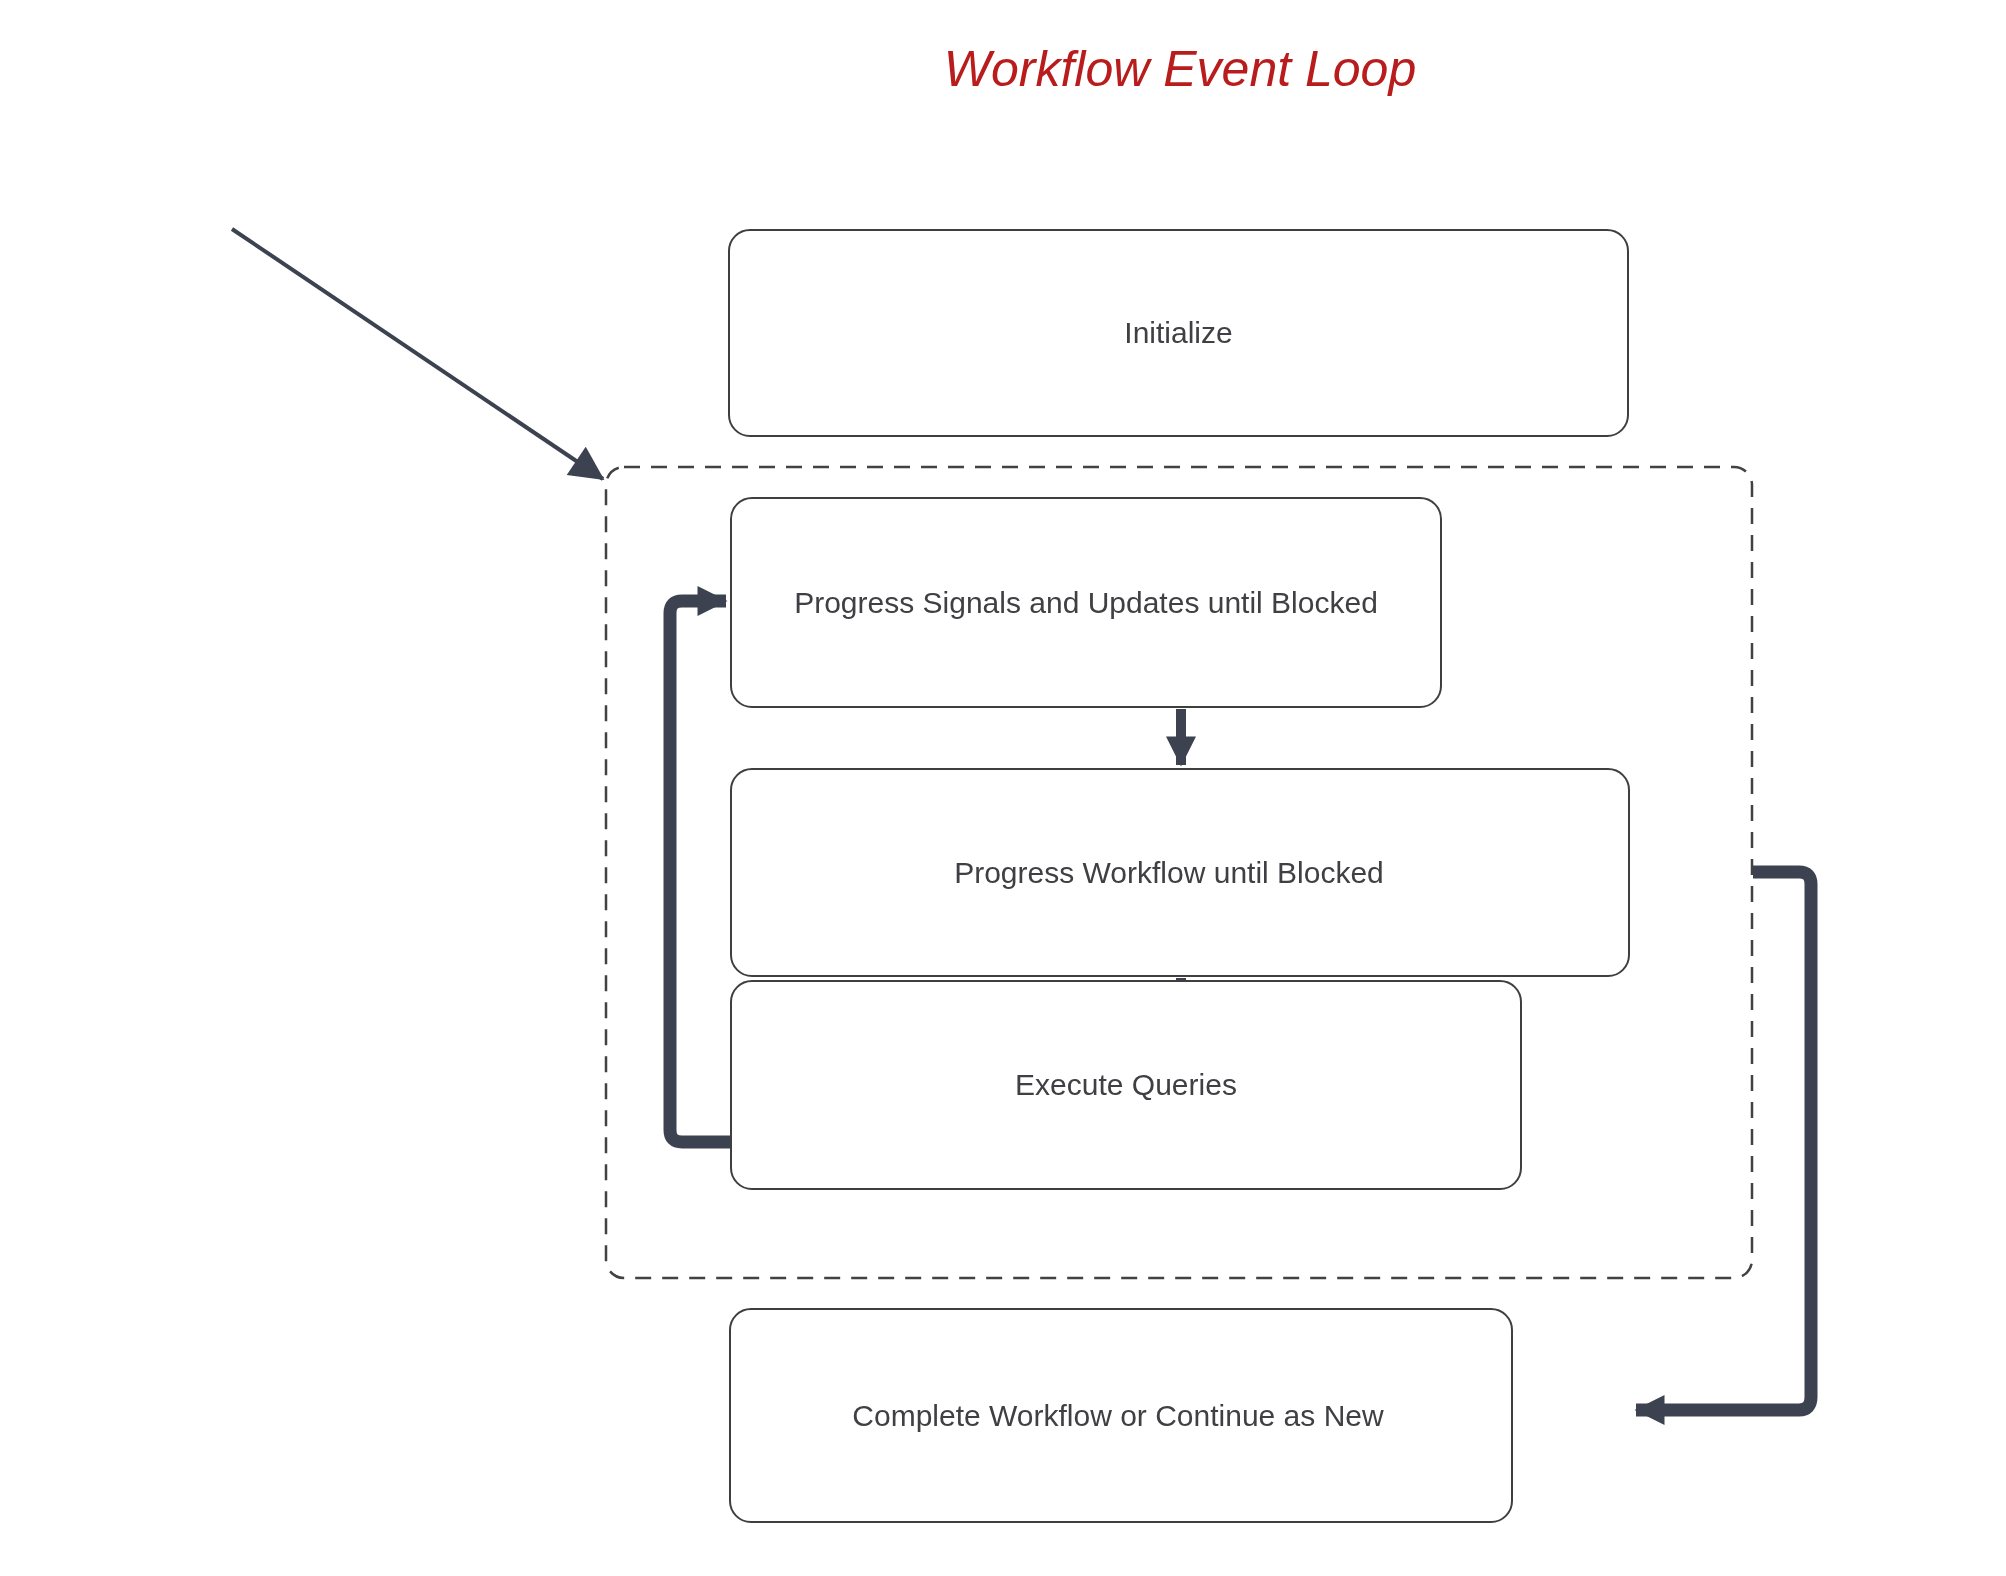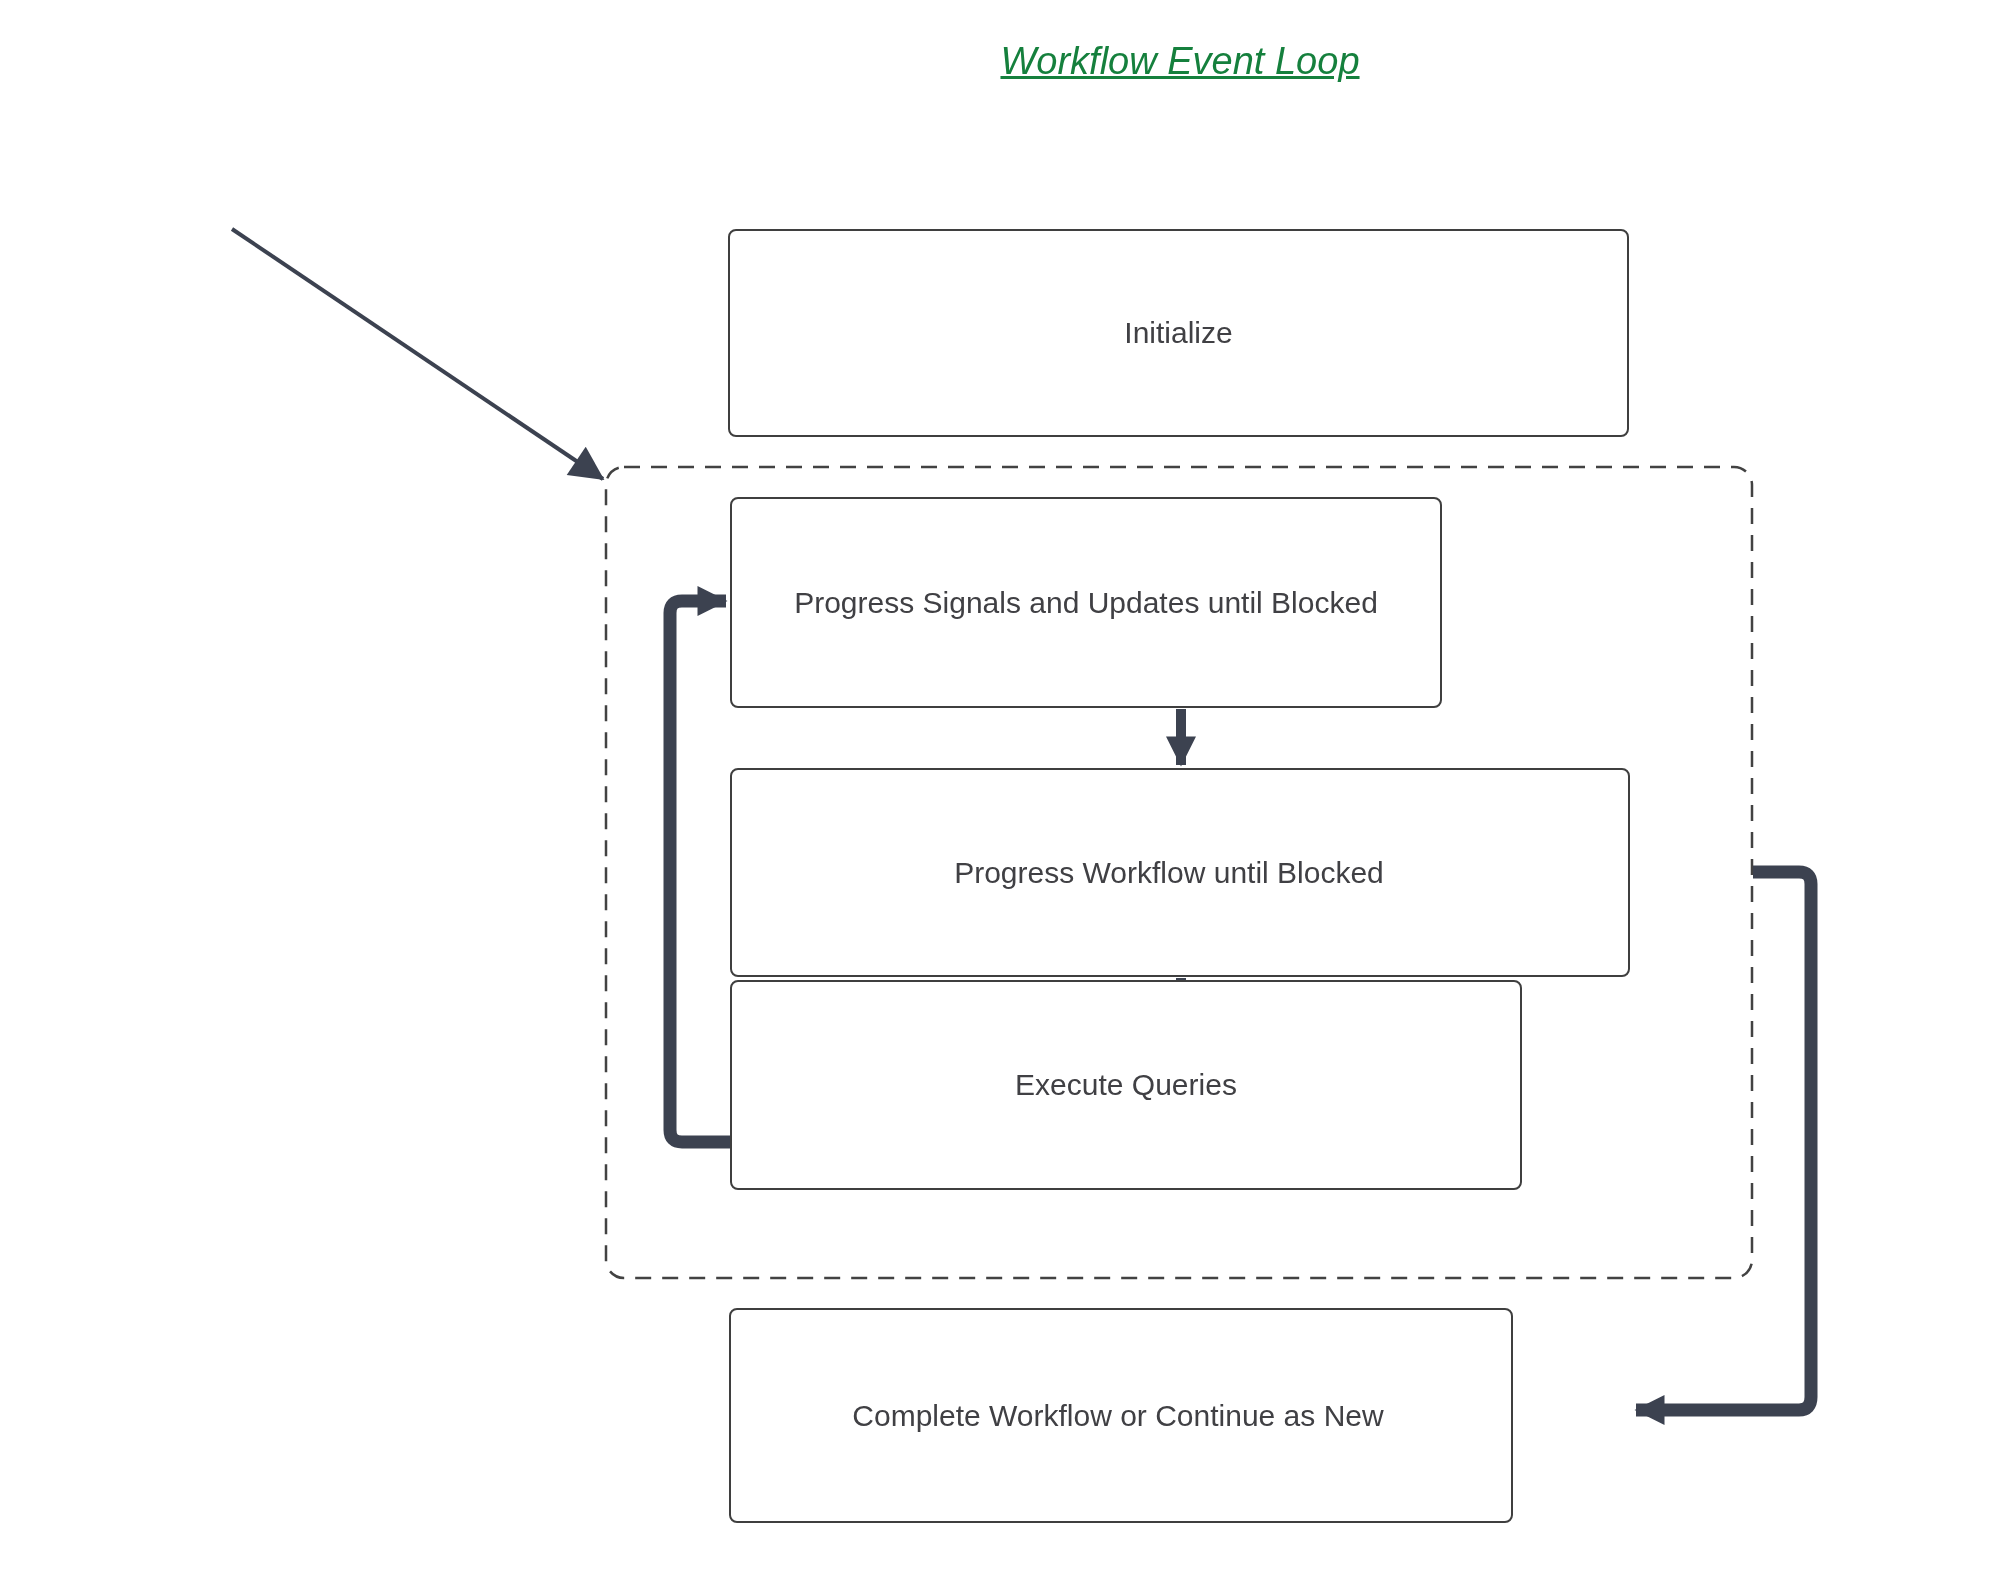--- a/index.html
+++ b/index.html
@@ -8,43 +8,42 @@
     width: 2006px;
     height: 1576px;
     background: #ffffff;
     font-family: "Liberation Sans", sans-serif;
     overflow: hidden;
   }
   .diagram-title {
     position: absolute;
     left: 730px; top: 40px; width: 900px;
     text-align: center;
-    font-size: 38px;
+    font-size: 50px;
     font-style: italic;
-    color: #15803d;
-    text-decoration: underline;
+    color: #b91c1c;
   }
   .annotation {
     position: absolute;
     left: 20px; top: 138px; width: 290px;
     text-align: center;
     font-size: 30px;
     line-height: 41px;
     color: #3f3f44;
   }
   .connector-layer {
     position: absolute;
     left: 0; top: 0;
   }
   .node {
     position: absolute;
     box-sizing: border-box;
     background: #ffffff;
     border: 2px solid #3f3f3f;
-    border-radius: 8px;
+    border-radius: 22px;
     display: flex;
     align-items: center;
     justify-content: center;
     font-size: 30px;
     color: #404044;
     text-align: center;
     padding: 0 30px;
   }
   .node-initialize        { left: 728px; top: 229px;  width: 901px; height: 208px; }
   .node-progress-signals  { left: 730px; top: 497px;  width: 712px; height: 211px; }

